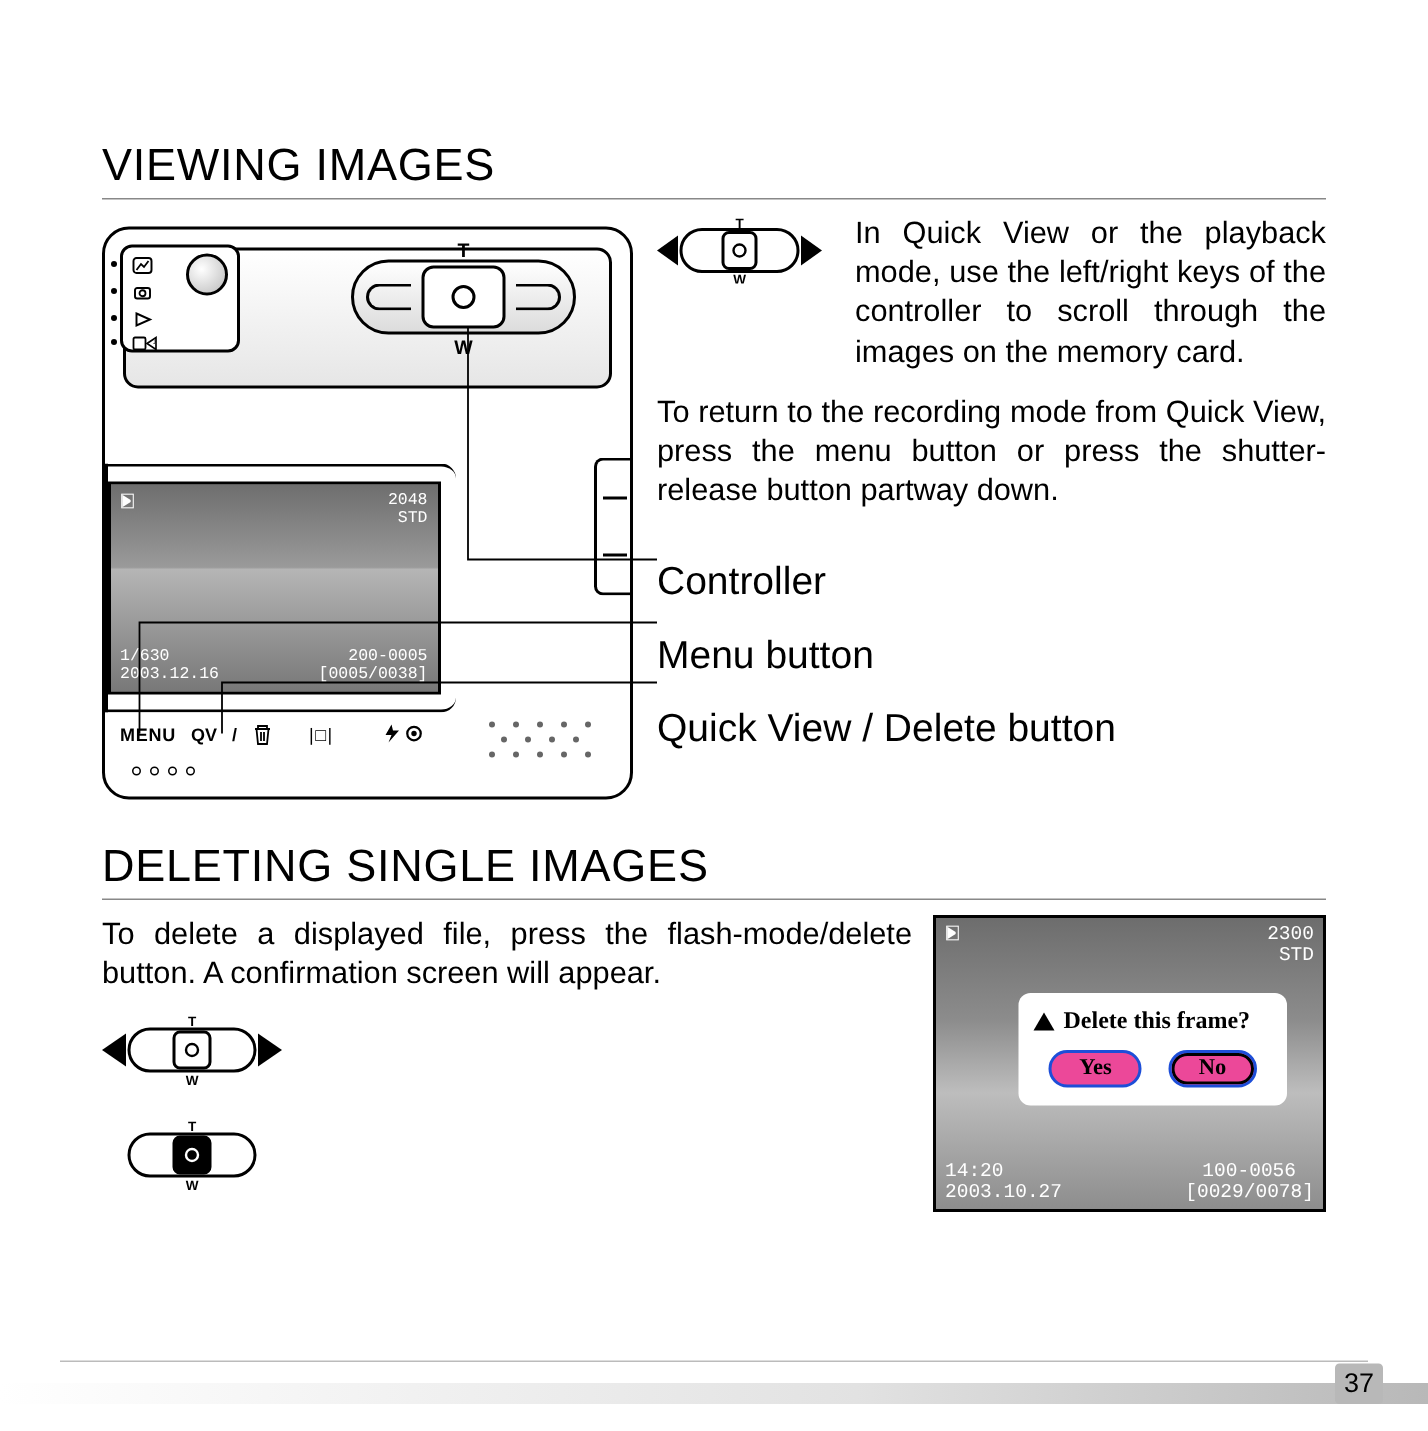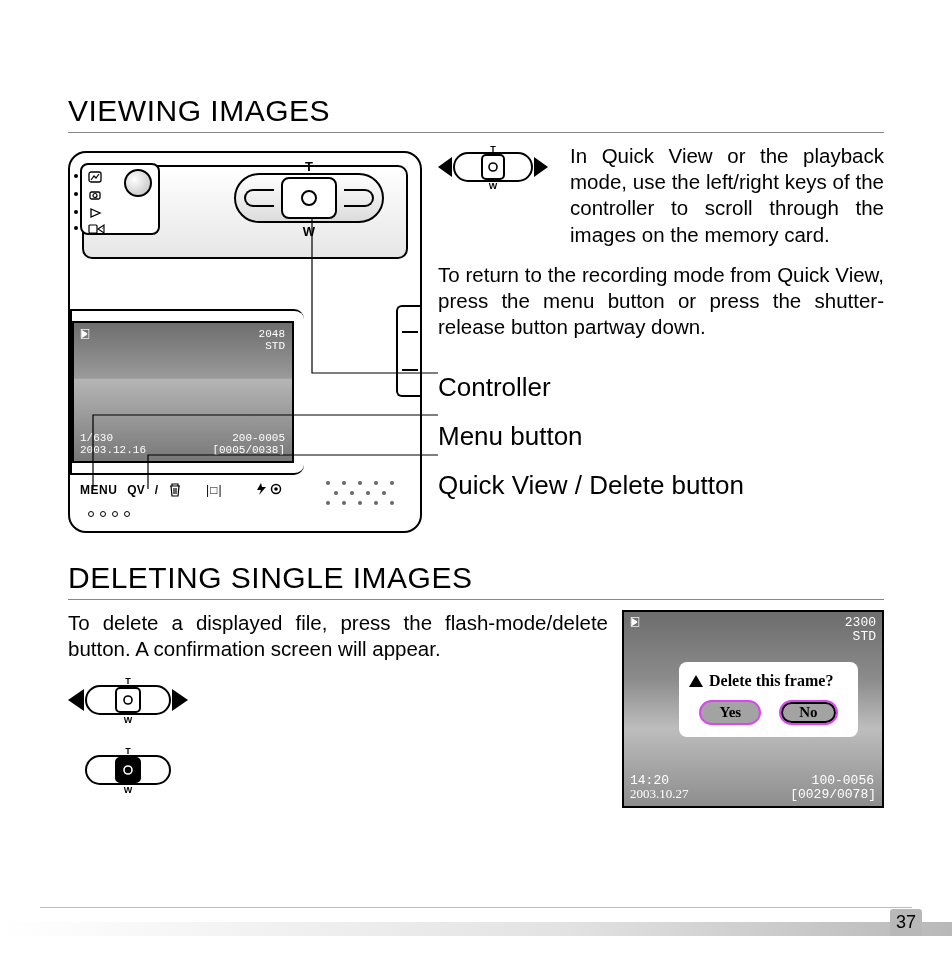--- a/index.html
+++ b/index.html
@@ -227,41 +227,41 @@
     border: 2px solid #000;
     position: relative;
     background: linear-gradient(#6d6d6d 0%, #8c8c8c 35%, #bdbdbd 60%, #8d8d8d 100%);
     color:#fff;
     font-family:"Courier New", monospace;
     font-size:13px;
   }
   .dialog-shot .tl{position:absolute;top:4px;left:6px;}
   .dialog-shot .tr{position:absolute;top:4px;right:6px;text-align:right;line-height:1.1;}
   .dialog-shot .bl1{position:absolute;bottom:18px;left:6px;}
-  .dialog-shot .bl2{position:absolute;bottom:4px;left:6px;font-family:Liberation Serif, serif;}
-  .dialog-shot .brm{position:absolute;bottom:18px;right:8px;}
+  .dialog-shot .bl2{position:absolute;bottom:4px;left:6px;}
+  .dialog-shot .brm{position:absolute;bottom:18px;right:18px;}
   .dialog-shot .br2{position:absolute;bottom:4px;right:6px;}
   .dialog-box {
     position:absolute; top:50px; left:24px; right:24px;
     background:#fff; color:#000;
     border-radius:8px;
     padding:10px 10px 12px 10px;
     font-family: Liberation Serif, serif;
     margin-left: 31px;
   }
   .dialog-box .q { font-weight:700; font-size:16px; display:flex; align-items:center; gap:6px; margin-bottom:10px;}
   .dialog-box .warn {
     width:0;height:0;border-left:7px solid transparent;border-right:7px solid transparent;border-bottom:12px solid #000;
     position:relative; display:inline-block;
   }
   .dialog-box .btns { display:flex; gap:18px; justify-content:center;}
   .dialog-box .btn {
-    border:2px solid #d946ef; border-radius:14px;
+    border:2px solid #1d4ed8; border-radius:14px;
     padding:2px 18px; font-weight:700; font-size:15px;
-    background:#a3a3a3;
+    background:#ec4899;
   }
   .dialog-box .btn.sel { box-shadow: 0 0 0 2px #000 inset; }
 
   .instr-rows { margin-top:14px; }
   .instr-row { display:flex; align-items:flex-start; gap:18px; margin-bottom:22px;}
   .instr-row .txt { max-width: 420px; font-size:20.5px; line-height:1.28; text-align: justify;}
 
   
   .footer-bar {
     position:absolute; bottom:18px; left:0; right:0; height:14px;

